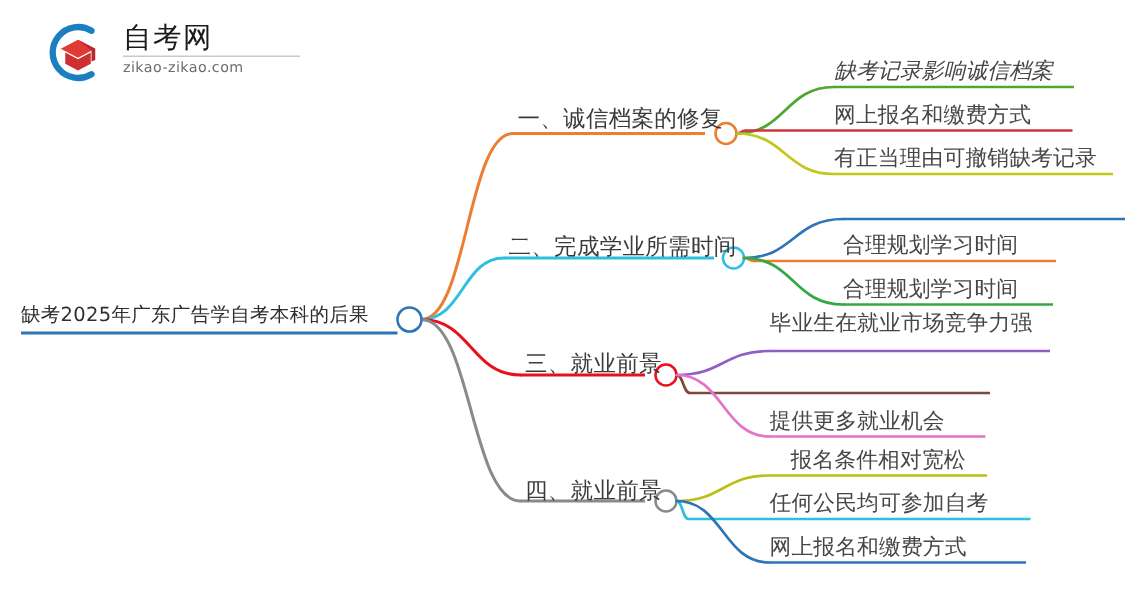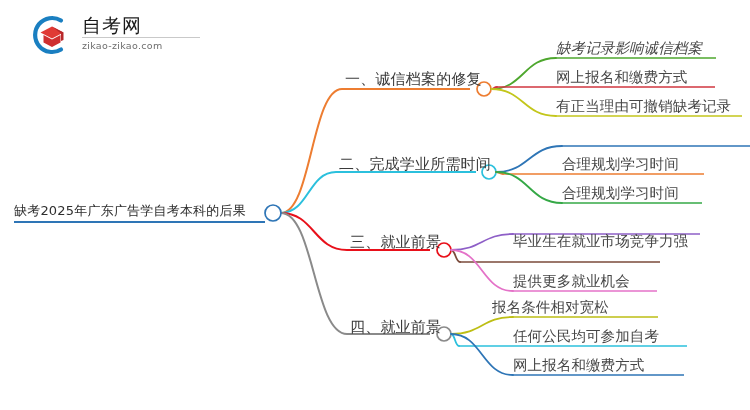--- a/index.html
+++ b/index.html
@@ -163,21 +163,21 @@
   <div class="node-label node-branch" style="left:345px; top:72px;text-align:right;">一、诚信档案的修复</div>
   <div class="node-label node-leaf" style="left:556px; top:41px;font-style:italic;">缺考记录影响诚信档案</div>
   <div class="node-label node-leaf" style="left:556px; top:70px;">网上报名和缴费方式</div>
   <div class="node-label node-leaf" style="left:556px; top:99px;">有正当理由可撤销缺考记录</div>
 
   <div class="node-label node-branch" style="left:339px; top:157px;">二、完成学业所需时间</div>
   <div class="node-label node-leaf" style="left:562px; top:157px;">合理规划学习时间</div>
   <div class="node-label node-leaf" style="left:562px; top:186px;">合理规划学习时间</div>
 
   <div class="node-label node-branch" style="left:350px; top:235px;">三、就业前景</div>
-  <div class="node-label node-leaf" style="left:513px; top:234px;text-align:right;">毕业生在就业市场竞争力强</div>
+  <div class="node-label node-leaf" style="left:513px; top:209px;text-align:right;">毕业生在就业市场竞争力强</div>
   <div class="node-label node-leaf" style="left:513px; top:274px;">提供更多就业机会</div>
 
   <div class="node-label node-branch" style="left:350px; top:320px;">四、就业前景</div>
-  <div class="node-label node-leaf" style="left:492px; top:300px;text-align:right;">报名条件相对宽松</div>
+  <div class="node-label node-leaf" style="left:527px; top:300px;text-align:right;">报名条件相对宽松</div>
   <div class="node-label node-leaf" style="left:513px; top:329px;">任何公民均可参加自考</div>
   <div class="node-label node-leaf" style="left:513px; top:358px;">网上报名和缴费方式</div>
 
 </div>
 
 </body></html>

